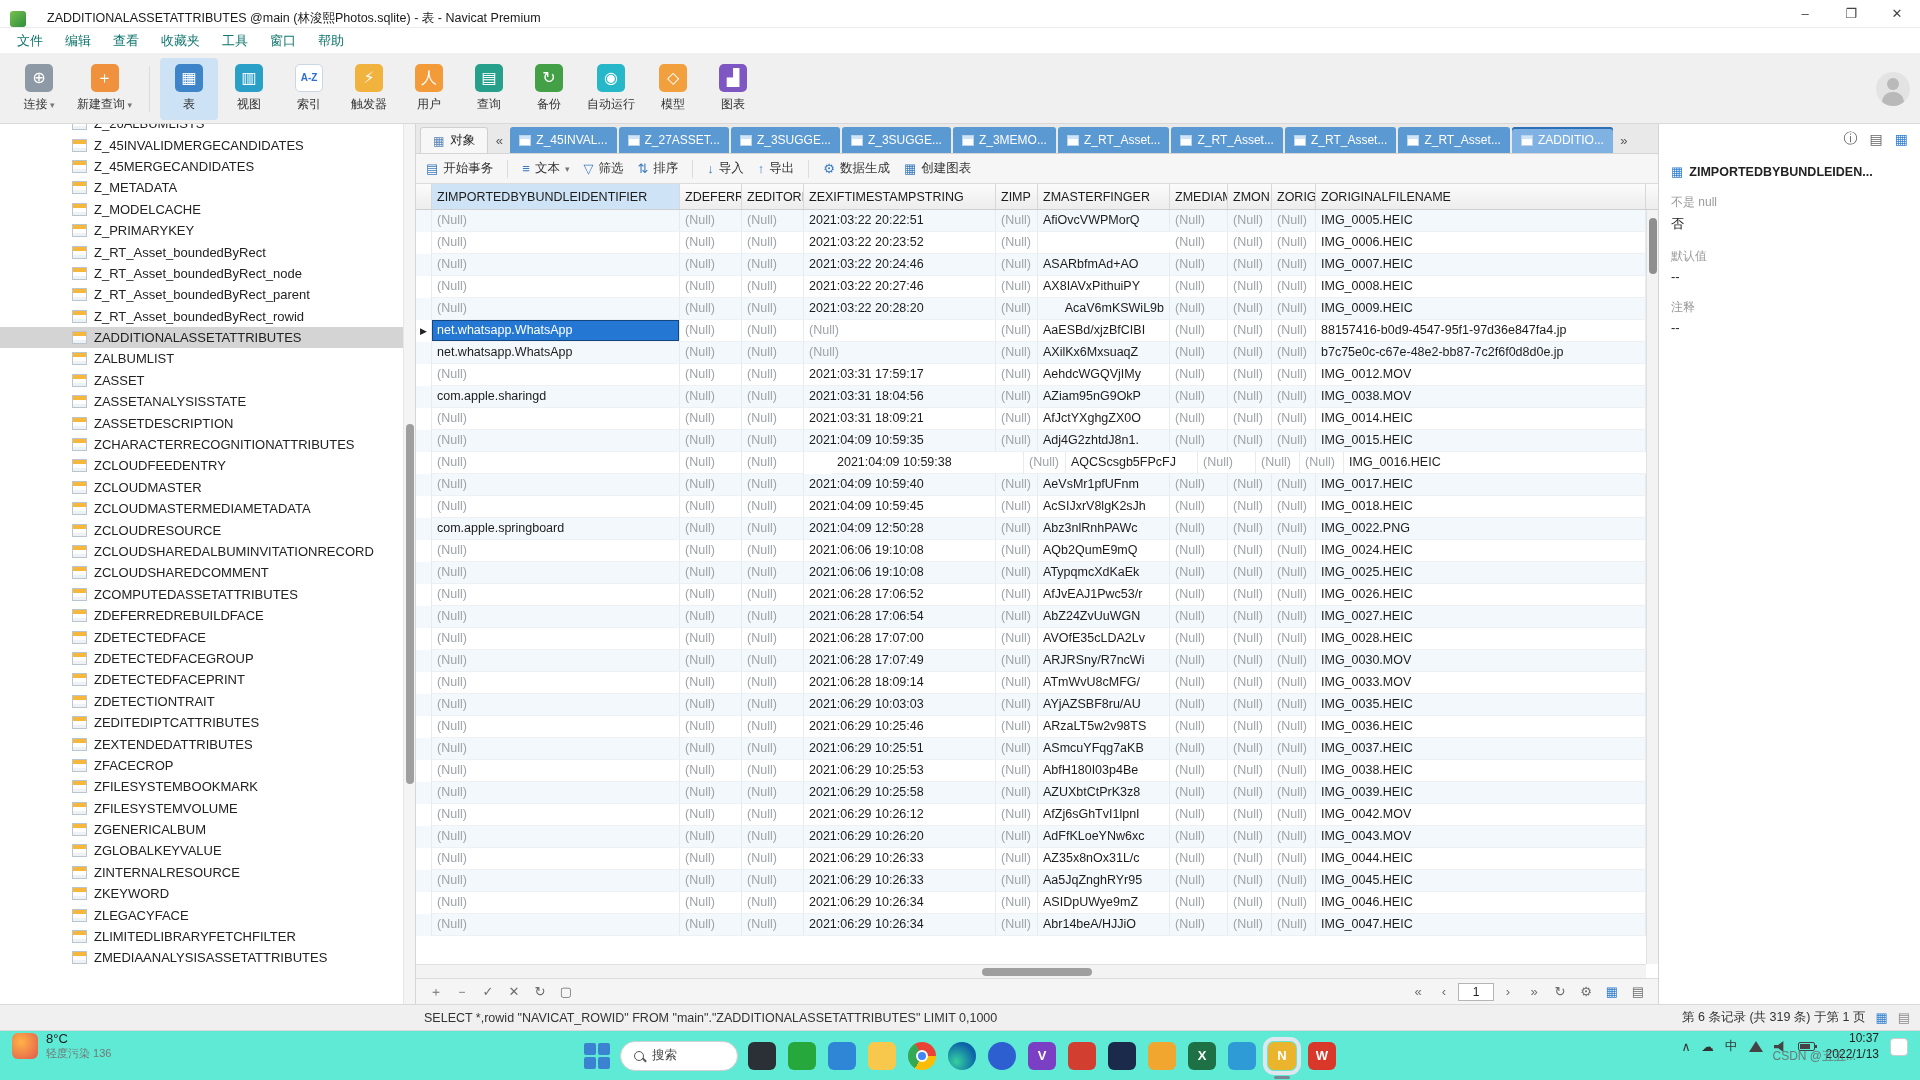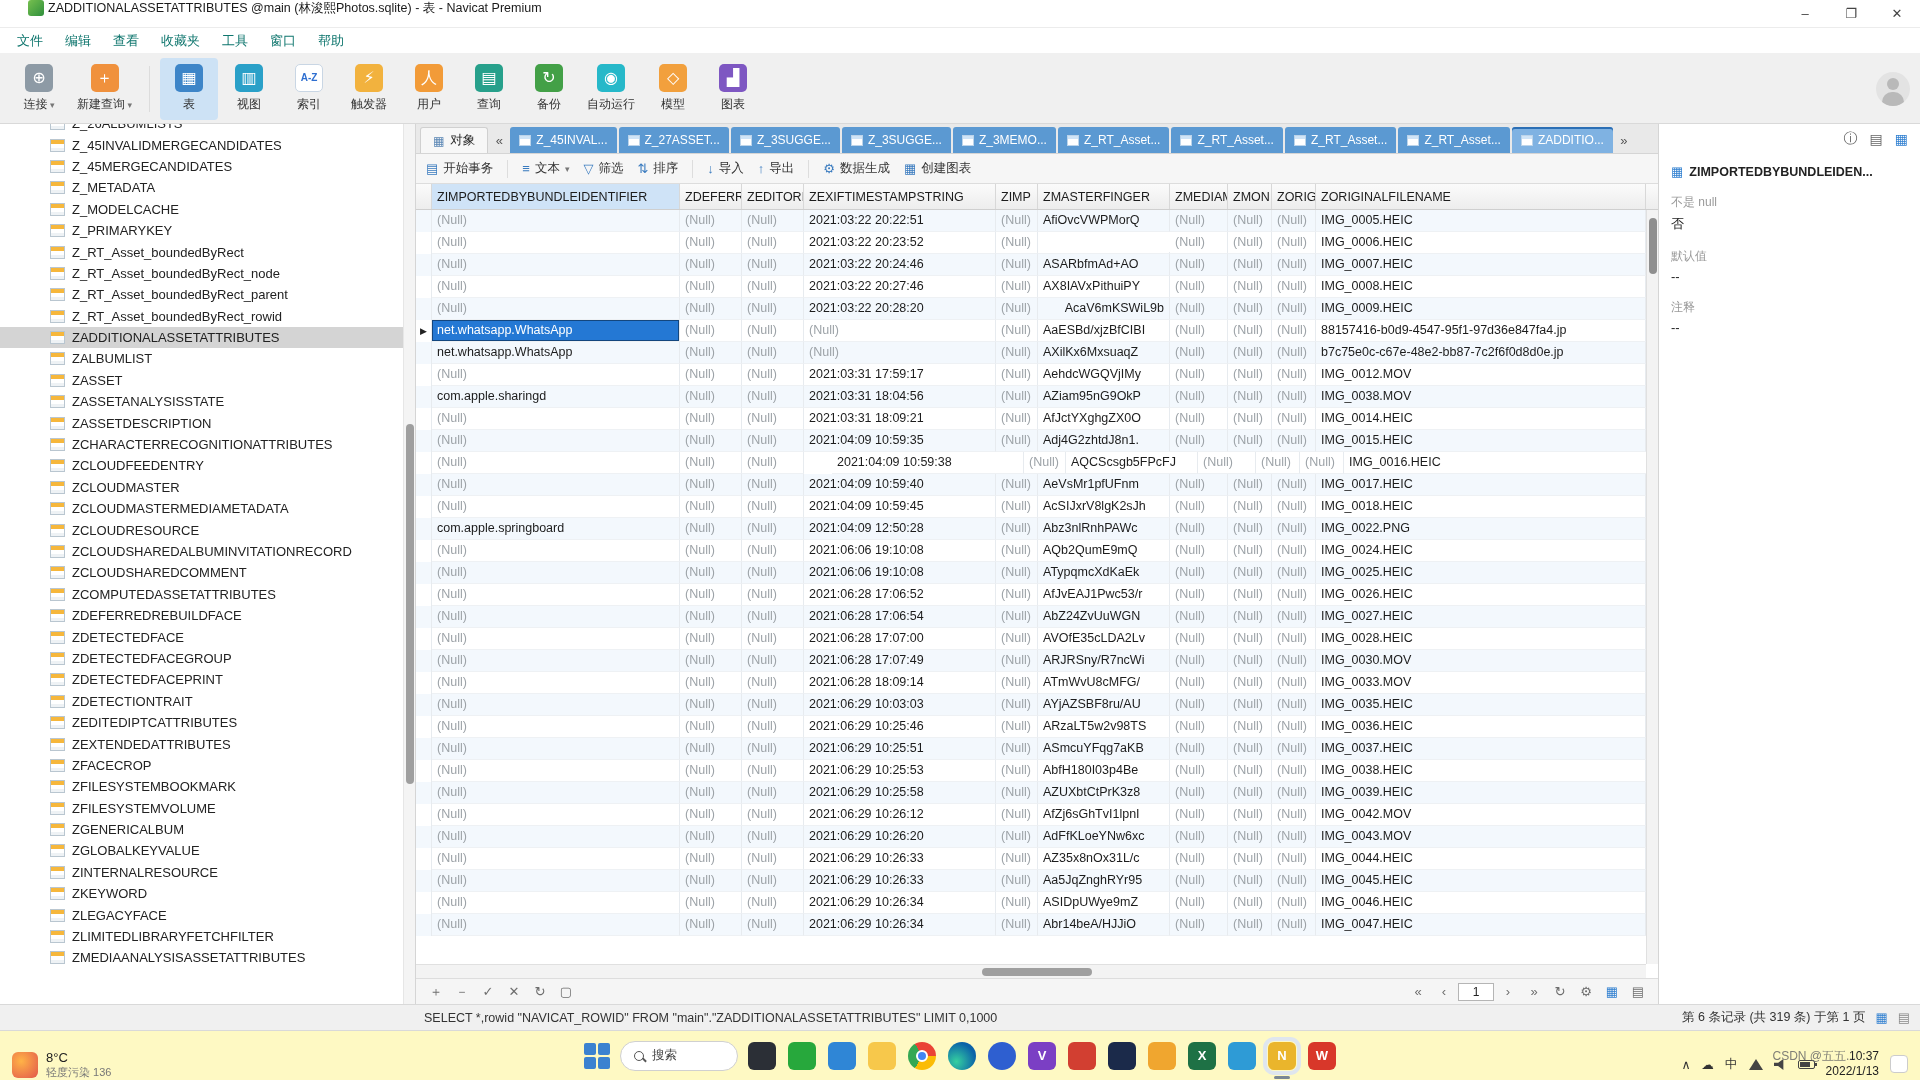--- a/index.html
+++ b/index.html
@@ -1,20 +1,20 @@
 <!DOCTYPE html>
 <html><head>
 <meta charset="utf-8">
 <style>
 *{box-sizing:border-box;margin:0;padding:0}
 html,body{width:1920px;height:1080px;overflow:hidden}
 body{font-family:"Liberation Sans","DejaVu Sans",sans-serif;font-size:13px;color:#222;background:#fff}
 .screen{width:1920px;height:1080px;display:flex;flex-direction:column}
 
-.titlebar{height:28px;display:flex;align-items:flex-start;gap:4px;background:#fff;border-bottom:1px solid #ececec;padding-left:28px;flex:none}
+.titlebar{height:28px;display:flex;align-items:flex-end;gap:21px;background:#fff;border-bottom:1px solid #ececec;padding-left:10px;flex:none}
 .app-logo{width:16px;height:16px;border-radius:3px;background:linear-gradient(135deg,#77c04f,#2e8f3c);flex:none}
 .title{font-size:12.5px;color:#1a1a1a;white-space:nowrap}
 .win-controls{margin-left:auto;display:flex;height:100%}
 .win-btn{width:46px;display:flex;align-items:center;justify-content:center;font-size:13px;color:#444}
 
 .menubar{height:26px;display:flex;align-items:center;background:#fff;padding-left:6px;border-bottom:1px solid #f0f0f0;flex:none}
 .menu-item{padding:3px 11px;font-size:13px;color:#0f766e}
 
 .toolbar{height:70px;background:#f0f0f0;border-bottom:1px solid #d9d9d9;display:flex;align-items:center;padding:0 10px;gap:2px;flex:none}
 .tool{min-width:58px;padding:0 7px;height:62px;display:flex;flex-direction:column;align-items:center;justify-content:center;gap:4px;border-radius:4px}
@@ -24,21 +24,21 @@
 .tool-label{font-size:12px;color:#333;white-space:nowrap}
 .caret{font-size:9px;color:#777}
 .sep{width:1px;height:46px;background:#dcdcdc;margin:0 8px}
 .avatar{margin-left:auto;width:34px;height:34px;border-radius:50%;background:#e3e3e3;position:relative;overflow:hidden;flex:none}
 .avatar::before{content:'';position:absolute;top:6px;left:50%;transform:translateX(-50%);width:12px;height:12px;border-radius:50%;background:#b9b9b9}
 .avatar::after{content:'';position:absolute;top:20px;left:50%;transform:translateX(-50%);width:22px;height:14px;border-radius:10px 10px 0 0;background:#b9b9b9}
 
 .workspace{flex:1;display:flex;min-height:0}
 .sidebar{width:416px;background:#fff;border-right:1px solid #d5d5d5;position:relative;overflow:hidden;flex:none}
 .side-list{position:absolute;inset:0 12px 0 0;overflow:hidden}
-.side-item{height:21.4px;display:flex;align-items:center;gap:7px;padding-left:50px;white-space:nowrap}
+.side-item{height:21.4px;display:flex;align-items:center;gap:7px;padding-left:72px;white-space:nowrap}
 .side-item:first-child{margin-top:-11px}
 .side-item.selected{background:#d4d4d4}
 .tbl-ico{width:15px;height:13px;border:1px solid #b9c6d0;background:linear-gradient(#f6b73c 0 4px,#fff 4px);flex:none;box-shadow:inset 0 -3px 0 #eef2f5}
 .side-label{font-size:13px}
 .side-scroll{position:absolute;top:0;bottom:0;right:0;width:12px;background:#f4f4f4;border-left:1px solid #e6e6e6}
 .side-thumb{position:absolute;left:2px;width:8px;top:300px;height:360px;background:#9f9f9f;border-radius:4px}
 .main{flex:1;display:flex;flex-direction:column;min-width:0;background:#fff}
 
 .tabbar{height:30px;background:#e9e9e9;border-bottom:1px solid #d5d5d5;display:flex;align-items:flex-end;padding:0 4px;gap:2px;overflow:hidden;flex:none}
 .tab-obj{height:26px;display:flex;align-items:center;gap:6px;padding:0 12px;background:#f7f7f7;border:1px solid #d0d0d0;border-bottom:none;font-size:12.5px;border-radius:3px 3px 0 0;flex:none}
@@ -87,21 +87,21 @@
 .rp-field{margin-top:15px}
 .rp-label{color:#9a9a9a;font-size:12px}
 .rp-value{margin-top:4px;font-size:13px;color:#222}
 
 .statusbar{height:26px;background:#f0f0f0;border-top:1px solid #d9d9d9;display:flex;align-items:center;font-size:12.5px;color:#333;flex:none}
 .sql{padding-left:424px;white-space:nowrap;overflow:hidden;flex:1}
 .record-info{display:flex;align-items:center;gap:10px;padding:0 10px;white-space:nowrap}
 .st-ico{font-size:13px;color:#8a8a8a}
 .st-ico.accent{color:#2f7fd0}
 
-.taskbar{height:50px;background:#fef9c3;border-top:1px solid #d9d9d9;display:flex;align-items:flex-end;position:relative;flex:none}
+.taskbar{height:50px;background:#5eead4;border-top:1px solid #d9d9d9;display:flex;align-items:flex-start;position:relative;flex:none}
 .weather{display:flex;align-items:center;gap:8px;padding-left:12px;width:210px}
 .wx-ico{width:26px;height:26px;border-radius:6px;background:radial-gradient(circle at 35% 35%,#ffb347,#e2574c);flex:none}
 .wx-temp{font-size:13px;color:#222}
 .wx-desc{font-size:11px;color:#777;white-space:nowrap}
 .tb-center{position:absolute;left:50%;top:50%;transform:translate(-50%,-50%);display:flex;align-items:center;gap:10px}
 .start{width:26px;height:26px;display:grid;grid-template-columns:1fr 1fr;grid-template-rows:1fr 1fr;gap:2px;flex:none}
 .start i{background:#3b82d0;border-radius:2px}
 .search-pill{height:30px;min-width:118px;border-radius:15px;background:#fff;border:1px solid #d0d0d0;display:flex;align-items:center;gap:8px;padding:0 13px;font-size:12.5px;color:#444}
 .mag{width:10px;height:10px;border:1.5px solid #555;border-radius:50%;position:relative;flex:none}
 .mag::after{content:'';position:absolute;width:5px;height:1.5px;background:#555;transform:rotate(45deg);right:-4px;bottom:-1px}

